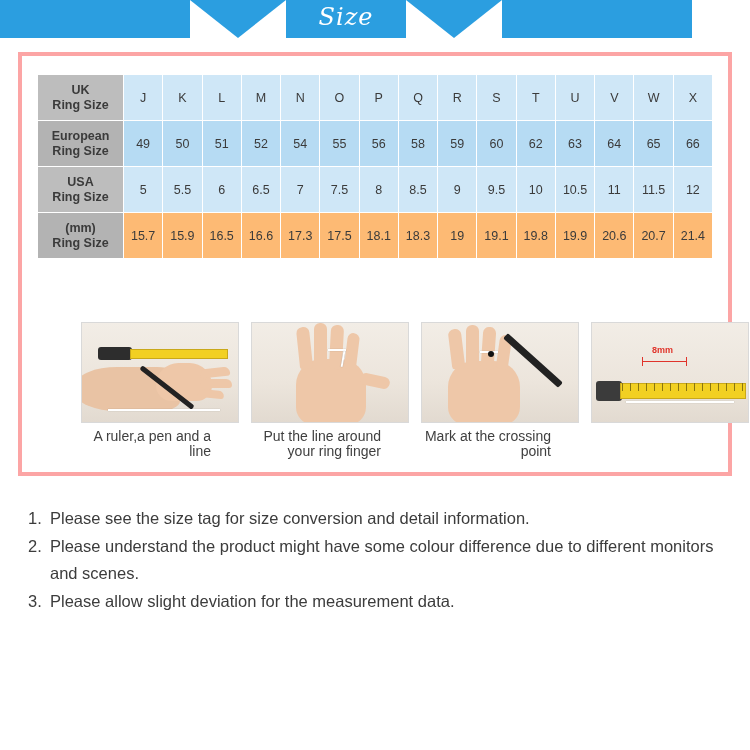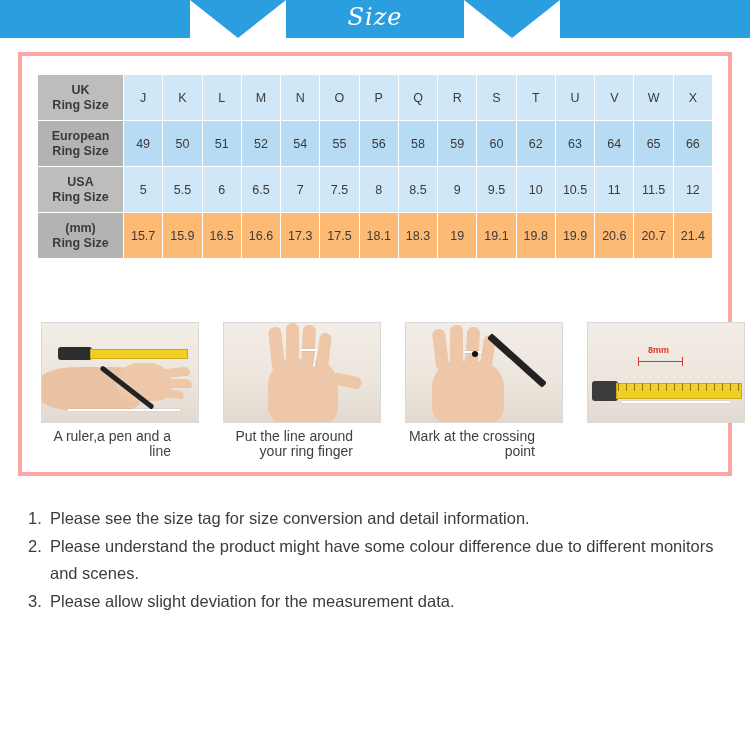--- a/index.html
+++ b/index.html
@@ -9,21 +9,21 @@
     height: 750px;
     background: #ffffff;
     font-family: "Liberation Sans", sans-serif;
     overflow: hidden;
     position: relative;
   }
 
   
   .banner {
     position: relative;
-    width: 750px;
+    width: 692px;
     height: 38px;
     overflow: hidden;
   }
   .banner-bg {
     position: absolute;
     left: 0; top: 0;
     width: 750px; height: 38px;
     background: #2b9ee0;
   }
   
@@ -110,21 +110,21 @@
 
   
   .steps {
     position: absolute;
     left: 19px;
     top: 266px;
     width: 676px;
     display: flex;
     justify-content: space-between;
   }
-  .step { width: 130px; }
+  .step { width: 130px; margin-left: 40px; }
   .photo {
     position: relative;
     width: 158px;
     height: 101px;
     border: 1px solid #d9d9d9;
     background: #f3efe9;
     overflow: hidden;
   }
   .caption {
     margin-top: 6px;

